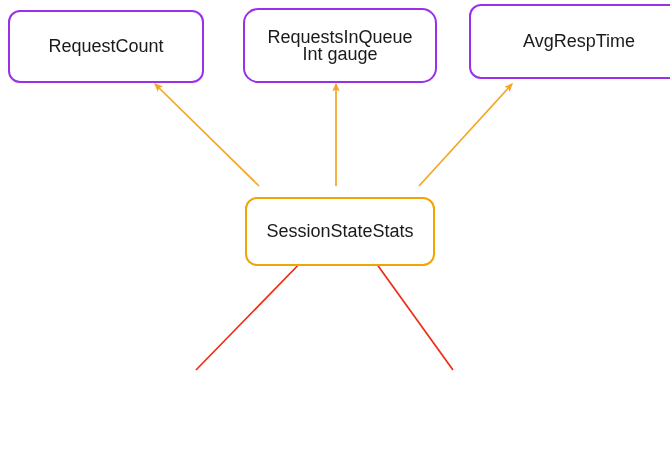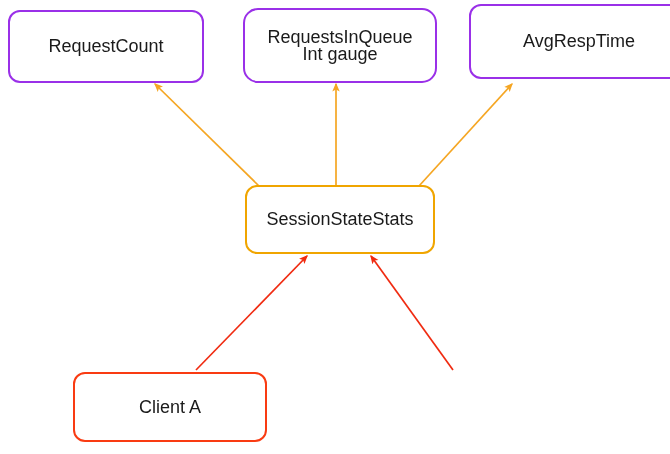--- a/index.html
+++ b/index.html
@@ -45,20 +45,21 @@
   .node .line1,
   .node .line2 {
     display: block;
     white-space: nowrap;
   }
   .node-metric {
     border-color: #9A30E8;
   }
   .node-aggregate {
     border-color: #F0A500;
+    margin-top: 12px;
   }
   .node-client {
     border-color: #F93B12;
   }
 
   
   #node-request-count   { left: 8px;   top: 10px;  width: 196px; height: 73px; }
   #node-requests-queue  { left: 243px; top: 8px;   width: 194px; height: 75px; border-radius: 15px; }
   #node-avg-resp-time   { left: 469px; top: 4px;   width: 220px; height: 75px; }
   #node-session-stats   { left: 245px; top: 185px; width: 190px; height: 69px; }
@@ -109,20 +110,15 @@
       <span class="line1">AvgRespTime</span>
     </div>
   </div>
 
   <div class="node node-aggregate" id="node-session-stats">
     <div>
       <span class="line1">SessionStateStats</span>
     </div>
   </div>
 
-  <div class="node node-client" id="node-client-a">
-    <div>
-      <span class="line1">Client A</span>
-    </div>
-  </div>
 
 
 </div>
 
 </body></html>

